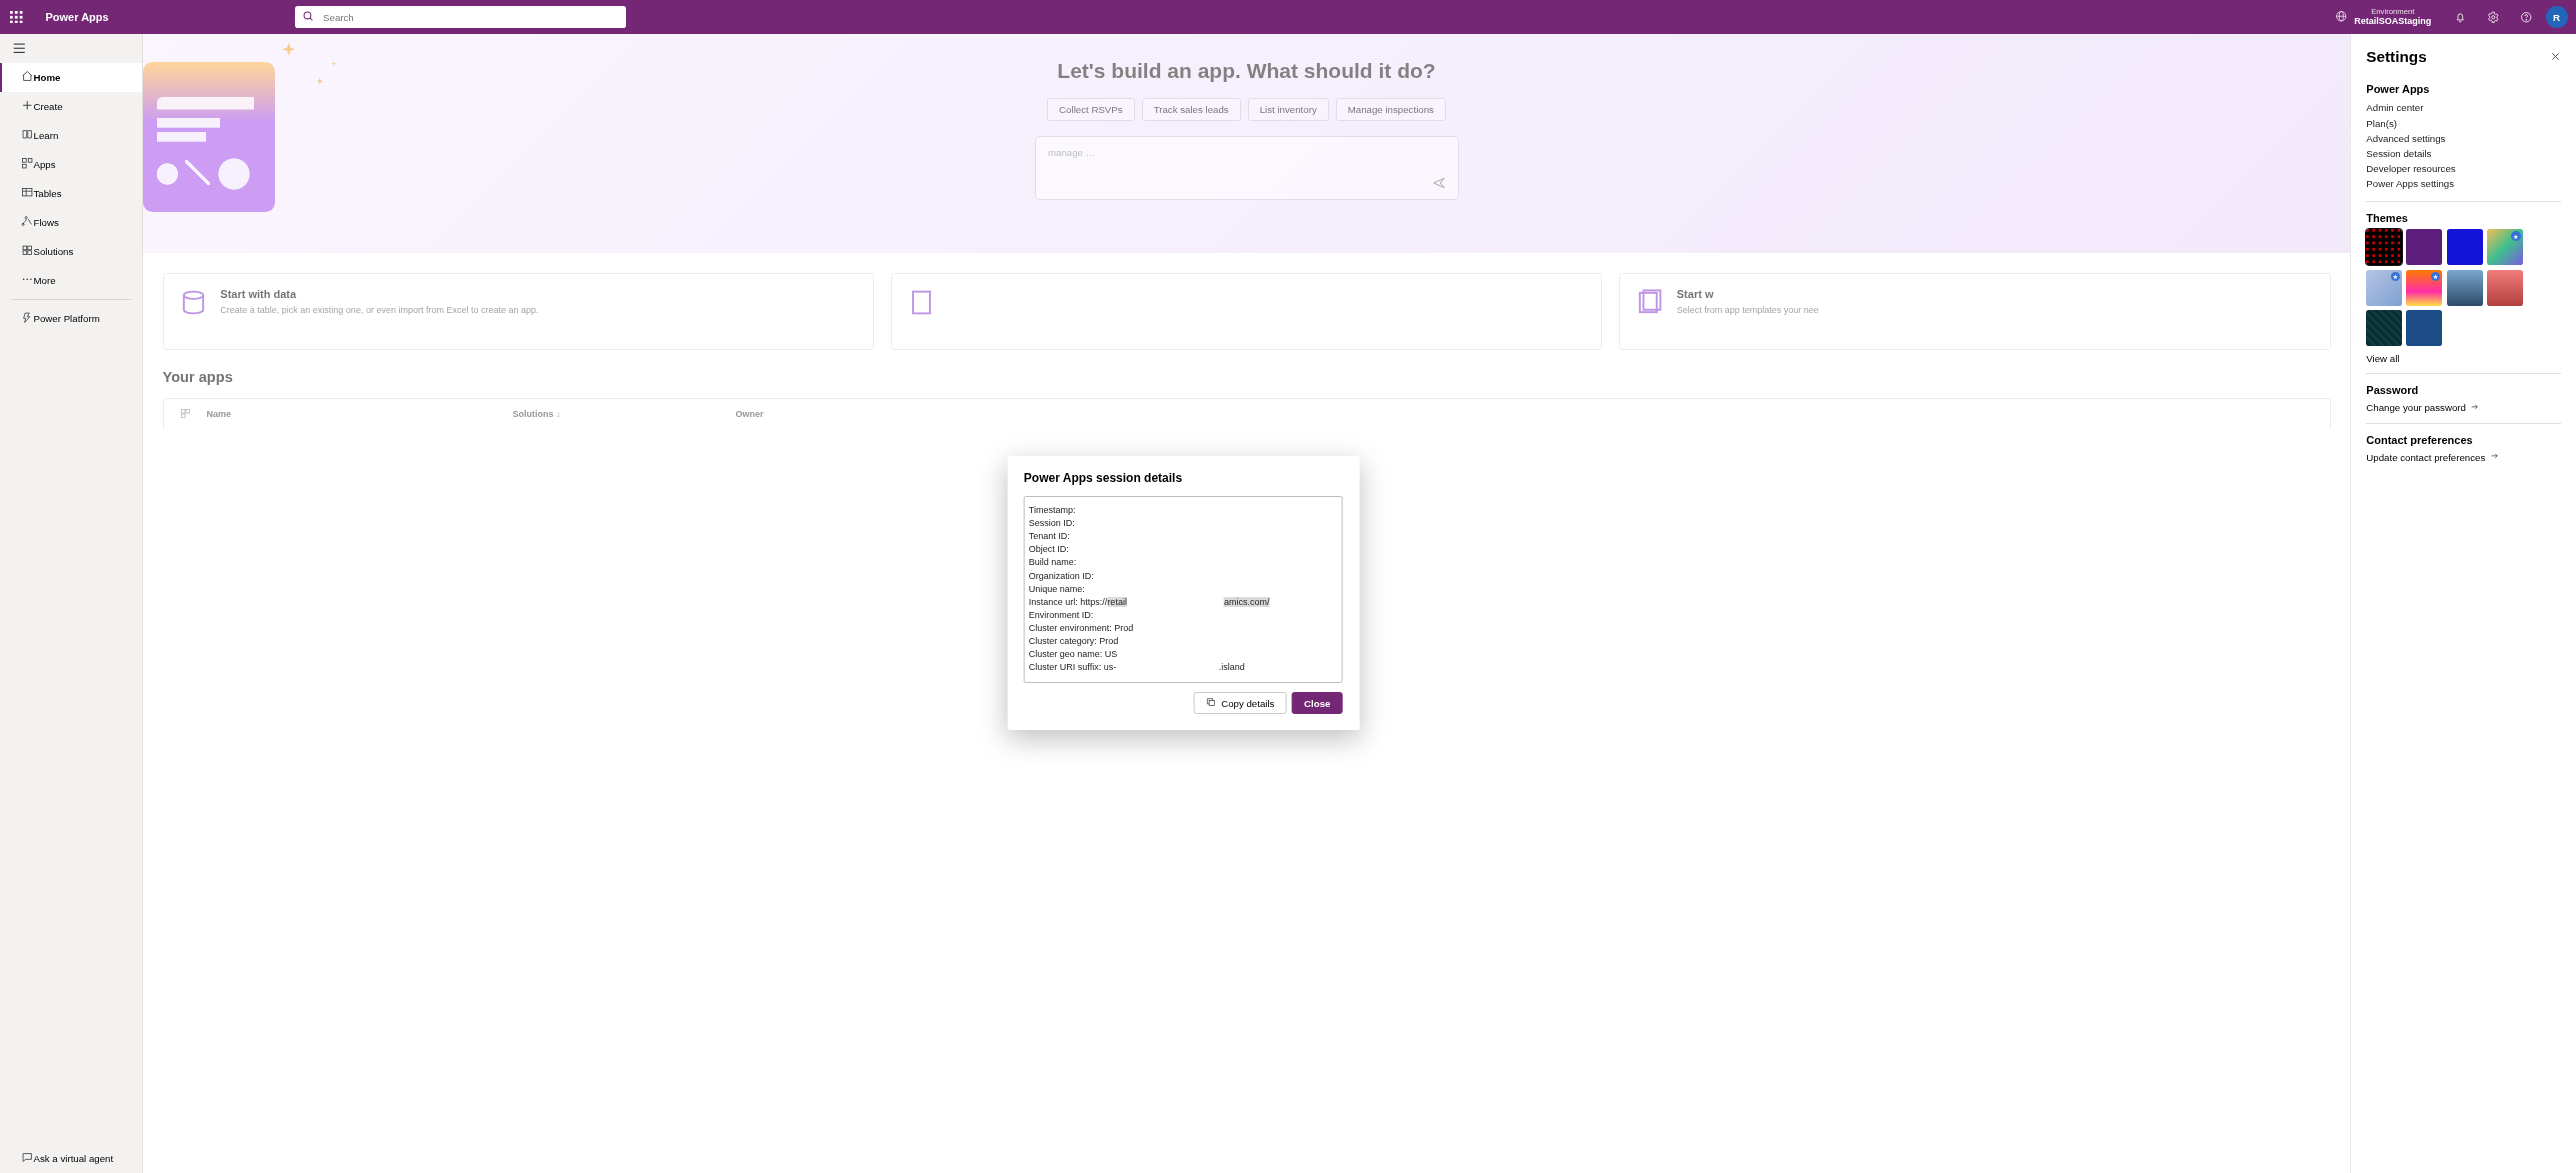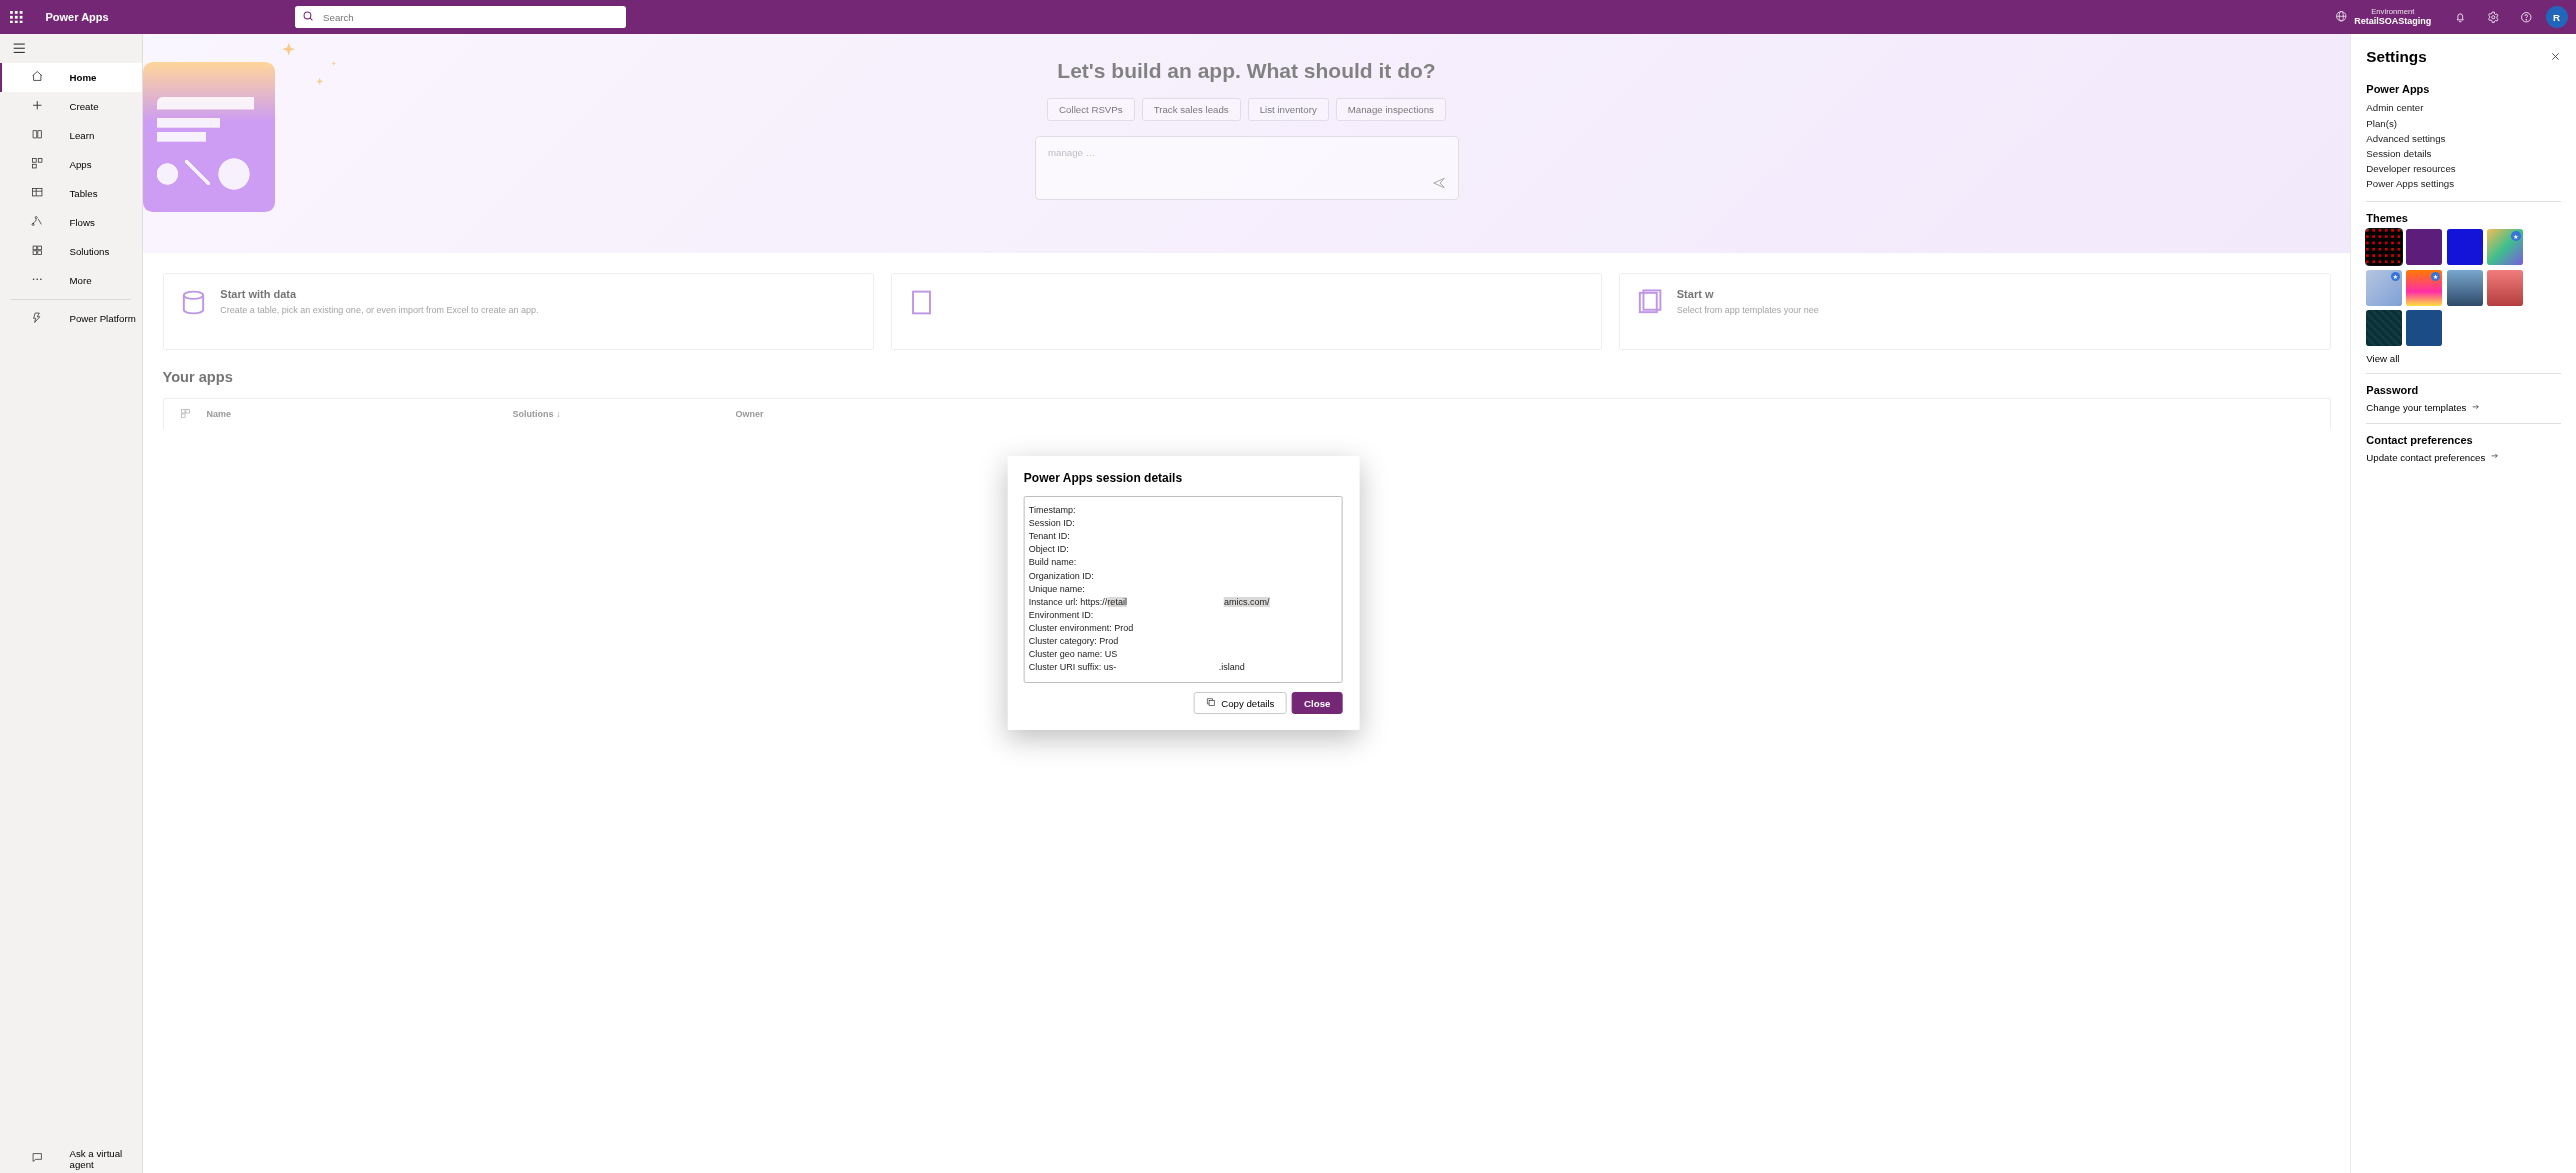--- a/index.html
+++ b/index.html
@@ -65,21 +65,21 @@
     .page { position: absolute; top: 34px; bottom: 0; left: 0; right: 0; display: flex; }
 
     
     .sidenav {
       width: 143px; background: #f3f2f1; border-right: 0.7px solid #e1dfdd;
       display: flex; flex-direction: column; font-size: 9.7px;
     }
     .burger { height: 29px; display: flex; align-items: center; padding-left: 12.5px; cursor: pointer; }
     .burger svg { width: 12.5px; height: 12.5px; }
     .nav-item {
-      height: 29px; display: flex; align-items: center; gap: 26px; padding-left: 29px;
+      height: 29px; display: flex; align-items: center; gap: 0; padding-left: 19px;
       cursor: pointer; border-left: 2.1px solid transparent;
     }
     .nav-item.active { background: #fff; border-left-color: #742774; font-weight: 600; }
     .nav-item svg { width: 12.5px; height: 12.5px; }
     .nav-sep { height: 0.7px; background: #d9d8d7; margin: 4.2px 11px; }
     .sidenav .spacer { flex: 1; }
 
     
     .content { flex: 1; overflow: auto; background: #fff; position: relative; }
     .hero {
@@ -498,21 +498,21 @@
         <div class="theme" style="background: linear-gradient(rgb(242, 123, 123), rgb(180, 63, 63));"></div>
         <div class="theme" style="background: repeating-linear-gradient(45deg, rgb(14, 58, 65) 0px, rgb(14, 58, 65) 2.8px, transparent 2.8px, transparent 5.6px) rgb(13, 45, 52);"></div>
         <div class="theme" style="background: rgb(27, 76, 134);"></div>
       </div>
     <div class="view-all">View all</div>
 
     <hr>
 
     <h3>Password</h3>
     <div class="arrow-link">
-      <span>Change your templates</span>
+      <span>Change your password</span>
       <span><svg viewBox="0 0 24 24" stroke="#333" stroke-width="1.8" fill="none">
             <line x1="4" y1="12" x2="18" y2="12"></line>
             <polyline points="13,7 18,12 13,17"></polyline>
           </svg></span>
     </div>
 
     <hr>
 
     <h3>Contact preferences</h3>
     <div class="arrow-link">

